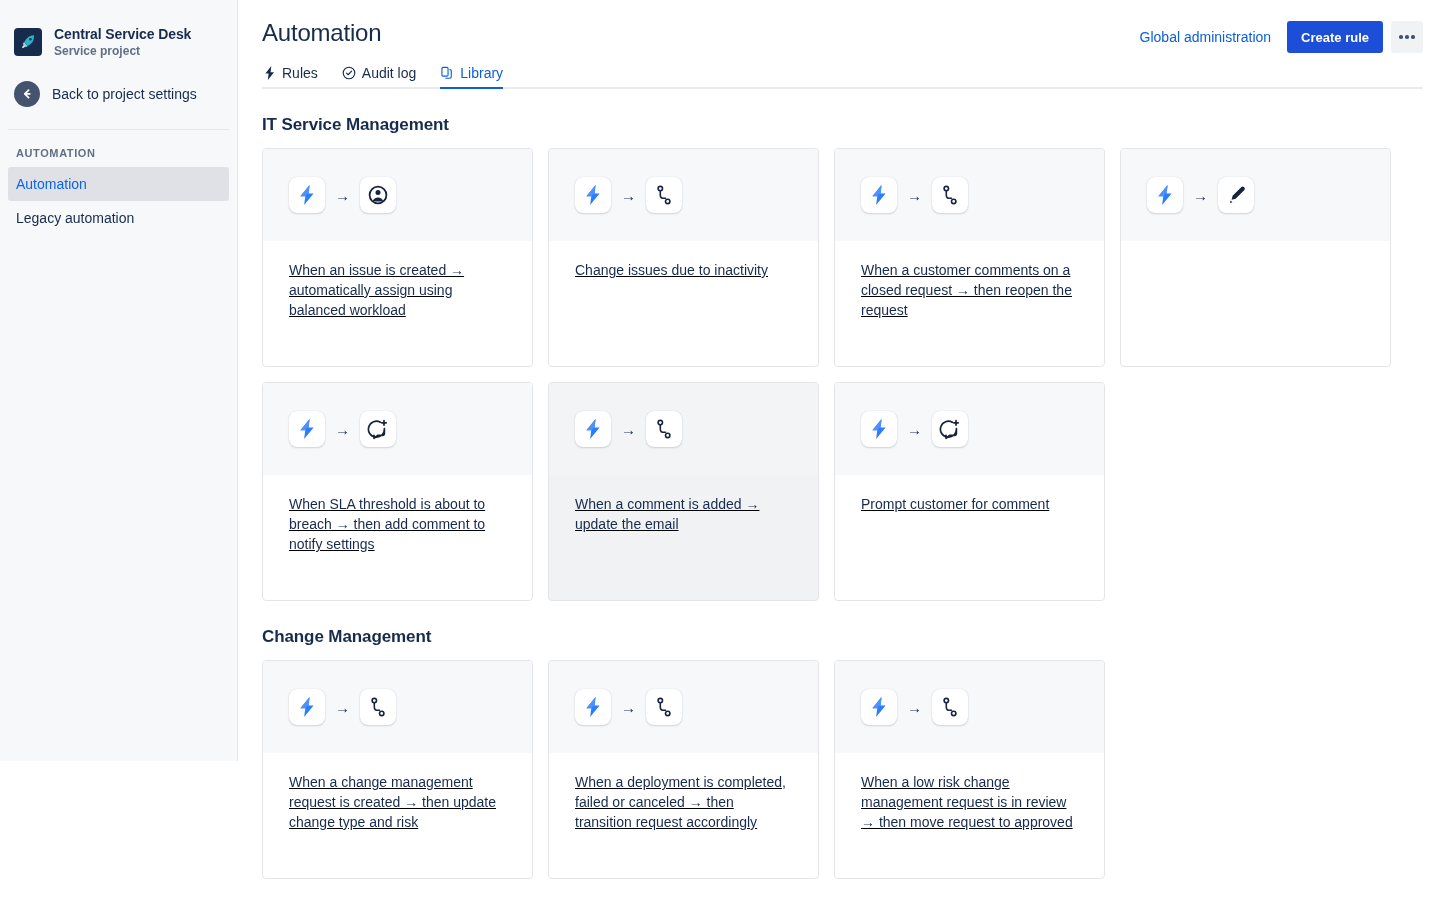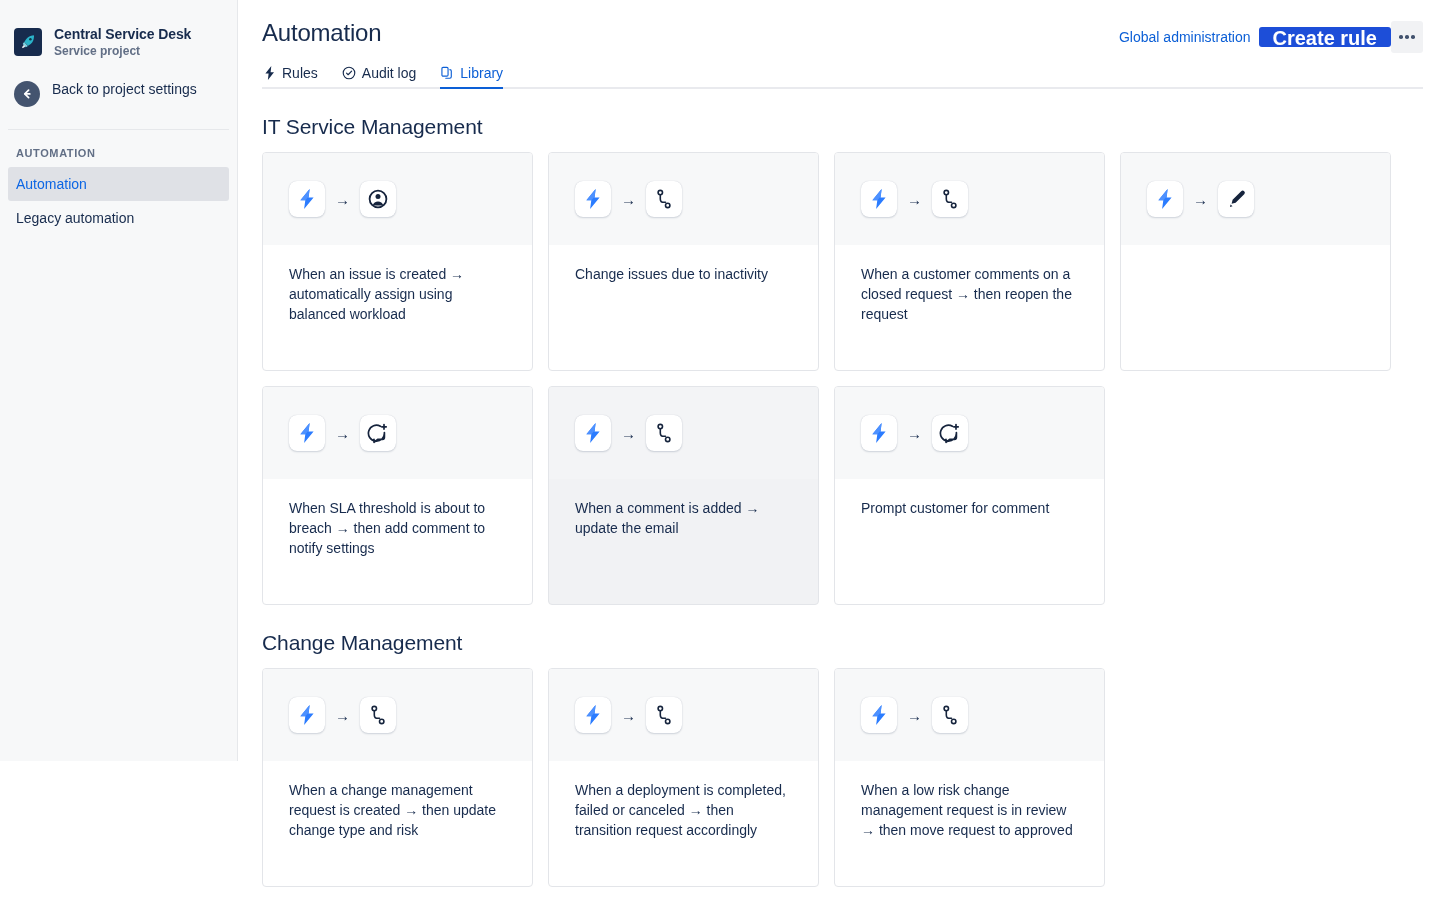--- a/index.html
+++ b/index.html
@@ -39,21 +39,21 @@
   }
   .project-avatar svg { position: absolute; left: 4px; top: 4px; }
   .project-meta { display: flex; flex-direction: column; line-height: 1.15; }
   .project-name {
     font-size: 14px; font-weight: bold; color: #172b4d; letter-spacing: -0.1px;
   }
   .project-type { font-size: 12px; color: #626f86; margin-top: 3px; font-weight: bold; }
 
   .back-row {
     display: flex;
-    align-items: flex-start;
+    align-items: center;
     gap: 12px;
     padding: 22px 0 0 14px;
     cursor: pointer;
   }
   .back-circle {
     width: 26px; height: 26px; border-radius: 50%;
     background: #44546f;
     display: flex; align-items: center; justify-content: center;
     flex: none;
   }
@@ -107,37 +107,38 @@
     color: #172b4d;
     font-weight: normal;
     letter-spacing: -0.2px;
     margin: 0;
     line-height: 30px;
   }
   .top-actions {
     margin-left: auto;
     display: flex;
     align-items: center;
+    gap: 8px;
     padding-top: 3px;
   }
   .link-btn {
     font-size: 14px;
     color: #0c5fd6;
     cursor: pointer;
     padding: 6px 8px;
   }
   .primary-btn {
     background: #1d4ed8;
     color: #fff;
-    font-size: 20px;
+    font-size: 13px;
     font-weight: bold;
     border: none;
     border-radius: 3px;
     padding: 0 14px;
-    height: 20px;
+    height: 32px;
     cursor: pointer;
     font-family: "Liberation Sans", sans-serif;
   }
   .more-btn {
     width: 32px; height: 32px;
     border-radius: 3px;
     background: #f1f2f4;
     border: none;
     color: #42526e;
     cursor: pointer;
@@ -165,24 +166,24 @@
     padding-bottom: 6px;
     margin-bottom: -2px;
     cursor: pointer;
     border-bottom: 2px solid transparent;
   }
   .tab.active { color: #0c5fd6; border-bottom-color: #0c5fd6; }
   .tab svg { display: block; }
 
   
   .section-title {
-    font-size: 21px;
+    font-size: 17px;
     color: #172b4d;
     margin: 26px 0 0 0;
-    font-weight: normal;
+    font-weight: bold;
     letter-spacing: -0.1px;
   }
 
   .card-grid {
     display: flex;
     gap: 15px;
     margin-top: 13px;
     flex-wrap: wrap;
   }
 
@@ -218,20 +219,21 @@
   }
   .arrow {
     color: #172b4d;
     font-size: 15px;
     line-height: 1;
     display: flex; align-items: center;
   }
   .card-body {
     flex: 1;
     padding: 19px 24px 0 26px;
+    text-decoration: underline;
   }
   .card-text {
     font-size: 14px;
     line-height: 20px;
     color: #172b4d;
   }
 </style>
 </head>
 <body>
 

